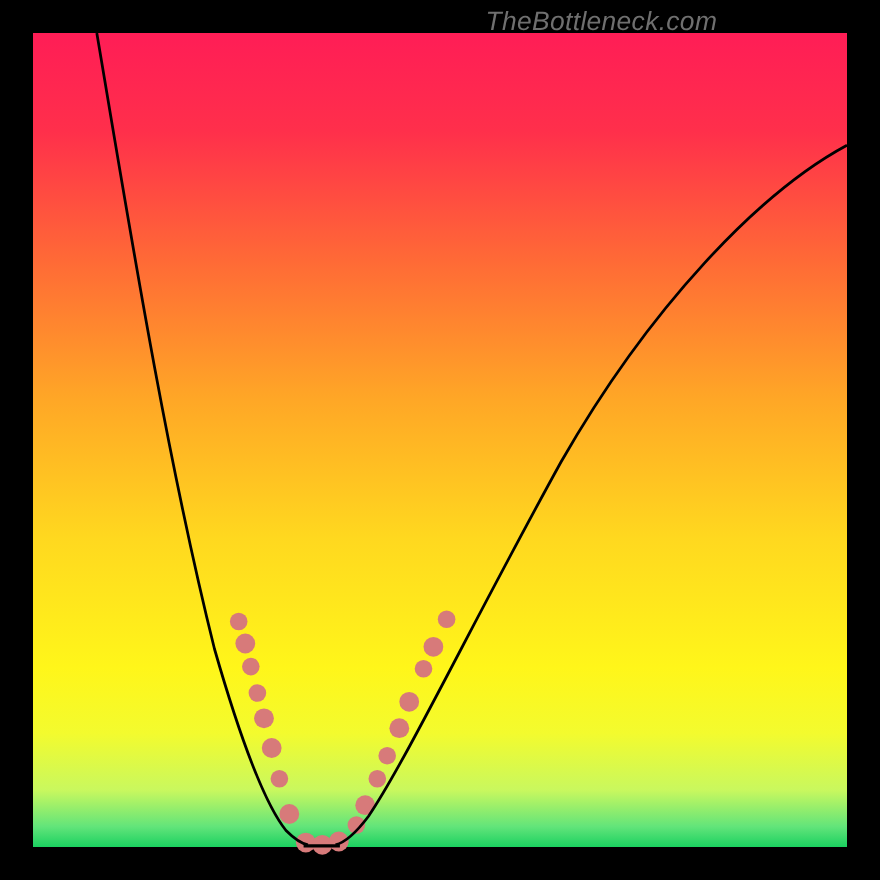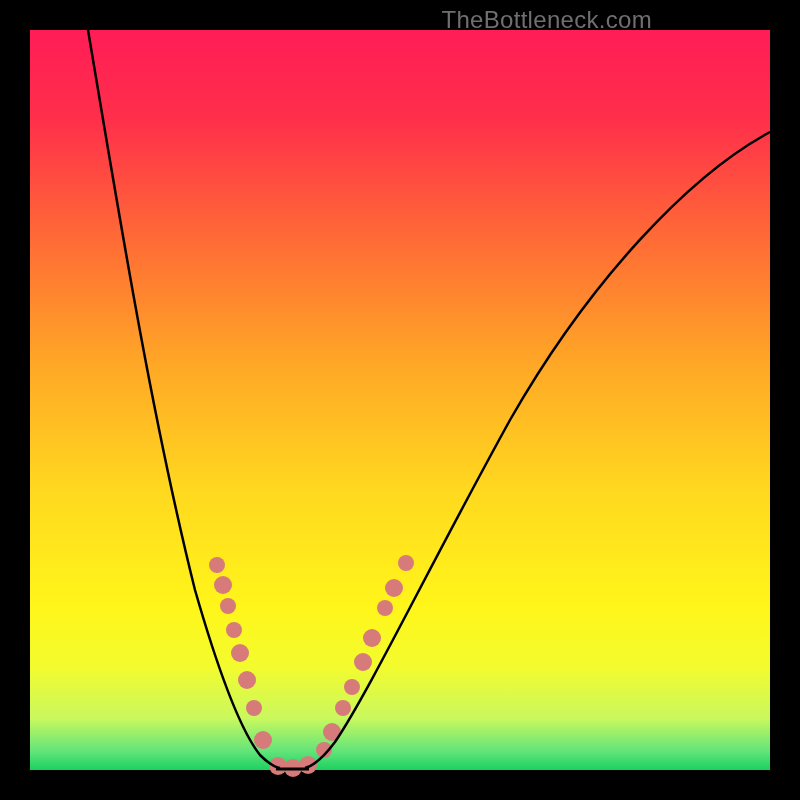--- a/index.html
+++ b/index.html
@@ -9,20 +9,21 @@
     height: 800px;
     overflow: hidden;
     background: #000;
     font-family: Arial, Helvetica, sans-serif;
   }
   .frame {
     position: relative;
     width: 664px;
     height: 800px;
     background: #000;
+    font-style: italic;
   }
   .plot-area {
     position: absolute;
     left: 30px;
     top: 30px;
     width: 740px;
     height: 740px;
     overflow: hidden;
   }
   .gradient-bg {

